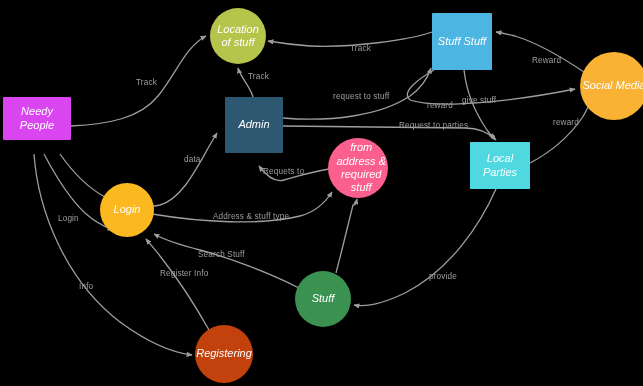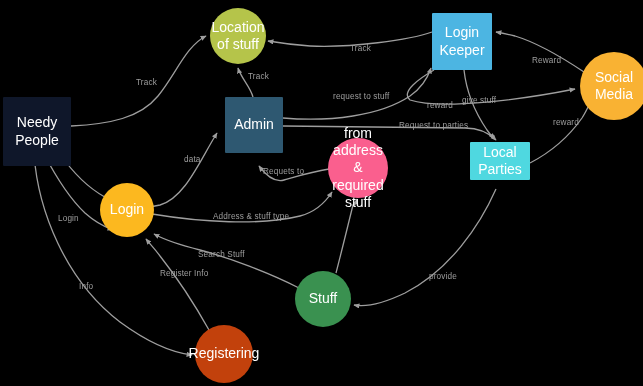--- a/index.html
+++ b/index.html
@@ -38,24 +38,25 @@
     letter-spacing: 0.15px;
   }
   .node {
     position: absolute;
     display: flex;
     align-items: center;
     justify-content: center;
     text-align: center;
     color: #ffffff;
     font-family: "Liberation Sans", sans-serif;
-    font-size: 14px;
+    font-size: 11px;
     line-height: 1.22;
     box-sizing: border-box;
     padding: 2px;
+    font-style: italic;
   }
   .node.rect { border-radius: 1px; }
   .node.circle { border-radius: 50%; }
   .node-label { display: block; }
 </style>
 </head>
 <body>
 
 <div id="diagram-canvas">
 
@@ -117,36 +118,36 @@
         <text class="edge-label" x="213" y="219">Address &amp;  stuff type</text>
         <text class="edge-label" x="198" y="257">Search Stuff</text>
         <text class="edge-label" x="160" y="276">Register Info</text>
         <text class="edge-label" x="58" y="221">Login</text>
         <text class="edge-label" x="79" y="289">Info</text>
         <text class="edge-label" x="429" y="279">provide</text>
       </g>
   </svg>
 
   <div id="node-layer">
-      <div class="node rect" style="background: #0f172a; left: 3px; top: 97px; width: 68px; height: 69px;">
+      <div class="node rect" style="background: #d946ef; left: 3px; top: 97px; width: 68px; height: 43px;">
         <span class="node-label">Needy People</span>
       </div>
       <div class="node circle" style="background: rgb(181, 196, 74); left: 210px; top: 8px; width: 56px; height: 56px;">
         <span class="node-label">Location<br>of stuff</span>
       </div>
       <div class="node rect" style="background: rgb(46, 88, 113); left: 225px; top: 97px; width: 58px; height: 56px;">
         <span class="node-label">Admin</span>
       </div>
       <div class="node rect" style="background: rgb(76, 181, 226); left: 432px; top: 13px; width: 60px; height: 57px;">
-        <span class="node-label">Login Keeper</span>
+        <span class="node-label">Stuff Stuff</span>
       </div>
       <div class="node circle" style="background: rgb(249, 178, 51); left: 580px; top: 52px; width: 68px; height: 68px;">
         <span class="node-label">Social Media</span>
       </div>
-      <div class="node rect" style="background: rgb(79, 216, 224); left: 470px; top: 142px; width: 60px; height: 38px;">
+      <div class="node rect" style="background: rgb(79, 216, 224); left: 470px; top: 142px; width: 60px; height: 47px;">
         <span class="node-label">Local Parties</span>
       </div>
       <div class="node circle" style="background: rgb(250, 95, 142); left: 328px; top: 138px; width: 60px; height: 60px; justify-content: flex-end;">
         <span class="node-label">from<br>address &amp;<br>required<br>stuff</span>
       </div>
       <div class="node circle" style="background: rgb(252, 184, 31); left: 100px; top: 183px; width: 54px; height: 54px;">
         <span class="node-label">Login</span>
       </div>
       <div class="node circle" style="background: rgb(58, 145, 80); left: 295px; top: 271px; width: 56px; height: 56px;">
         <span class="node-label">Stuff</span>

